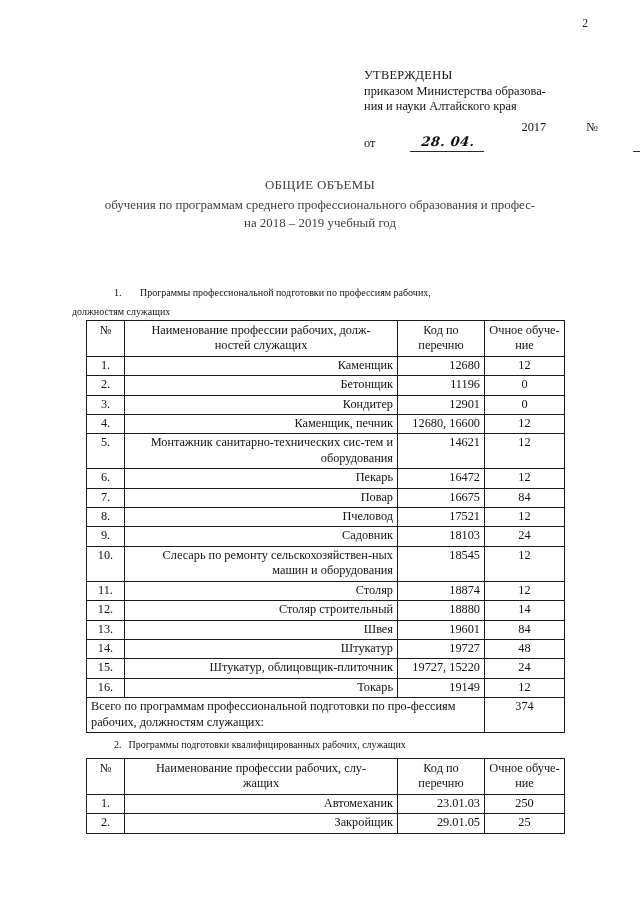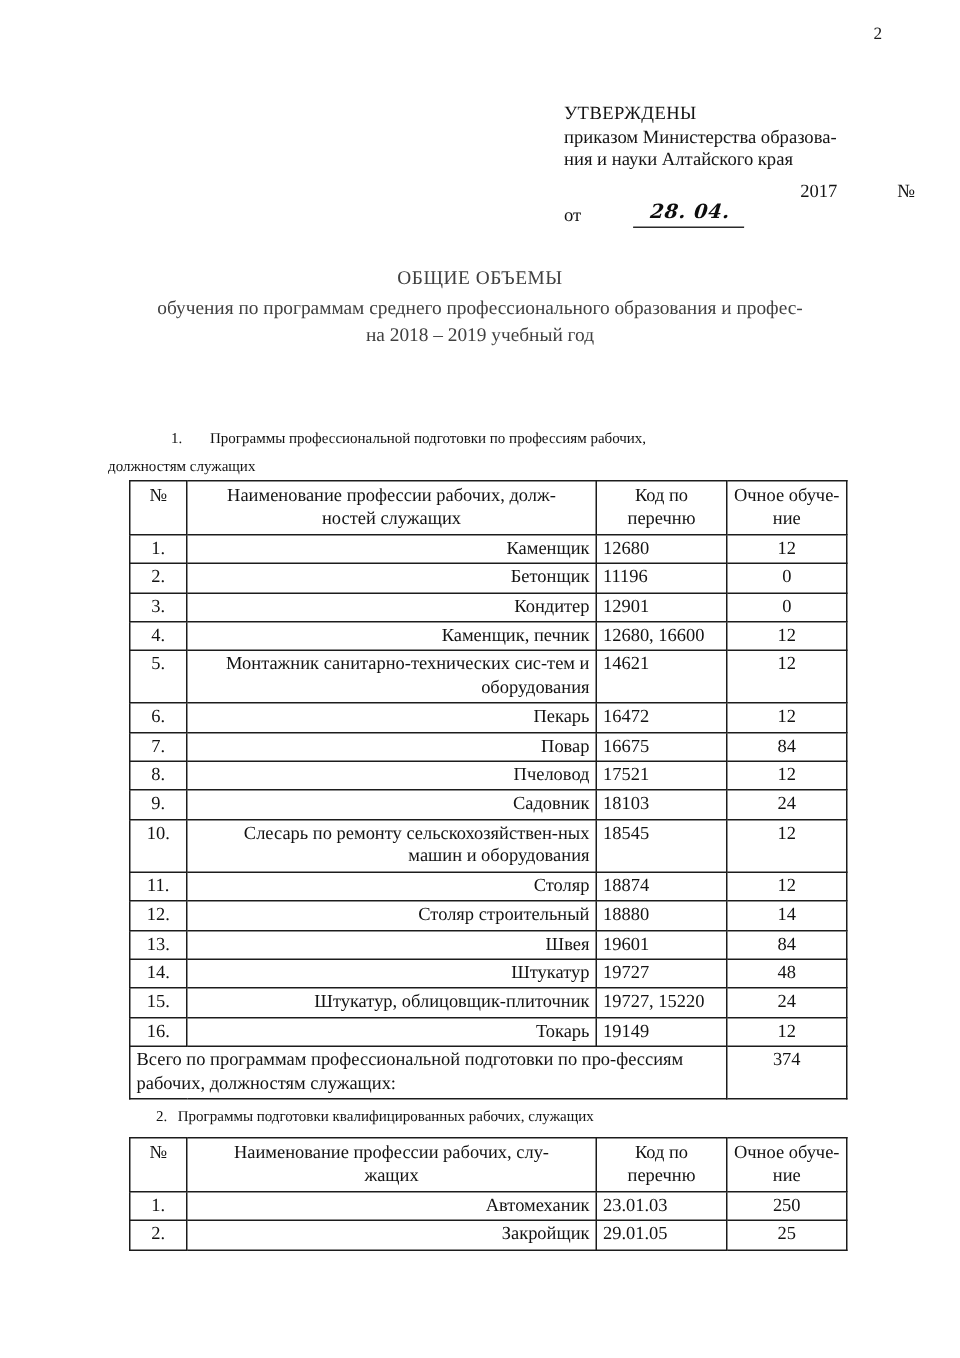--- a/index.html
+++ b/index.html
@@ -29,21 +29,21 @@
     top: 18px;
     right: 52px;
     font-size: 11.5px;
     line-height: 1;
     color: #1a1a1a;
   }
 
   
   .approval {
     position: absolute;
-    left: 376px;
+    left: 364px;
     top: 68px;
     width: 250px;
     font-size: 12.4px;
     line-height: 15.6px;
     color: #141414;
   }
   .approval-title {
     letter-spacing: 0.3px;
   }
   .approval-line {
@@ -110,21 +110,21 @@
     left: 72px;
     top: 284px;
     width: 510px;
   }
   #section-1 .num-indent {
     display: inline-block;
     width: 68px;
     text-indent: 42px;
   }
   #section-2 {
-    left: 104px;
+    left: 114px;
     top: 736px;
     width: 470px;
   }
   #section-2 .num-inline {
     margin-right: 7px;
   }
 
   
   table.doc-table {
     position: absolute;
@@ -146,21 +146,21 @@
     vertical-align: top;
     padding-top: 2px;
   }
   .col-num   { width: 38px;  text-align: center; }
   .col-name  { width: 273px; text-align: left; }
   .col-code  { width: 87px;  text-align: center; }
   .col-form  { width: 80px;  text-align: center; }
 
   td.cell-num  { text-align: center; padding-left: 2px; padding-right: 2px; }
   td.cell-name { text-align: right; padding-left: 8px; }
-  td.cell-code { text-align: left; }
+  td.cell-code { text-align: right; }
   td.cell-form { text-align: center; margin-left: 28px; }
 
   td.cell-total {
     text-align: left;
     padding-left: 8px;
     padding-right: 6px;
   }
 
   #table-1 { left: 86px; top: 320px; width: 478px; }
   #table-2 { left: 86px; top: 758px; width: 478px; }

